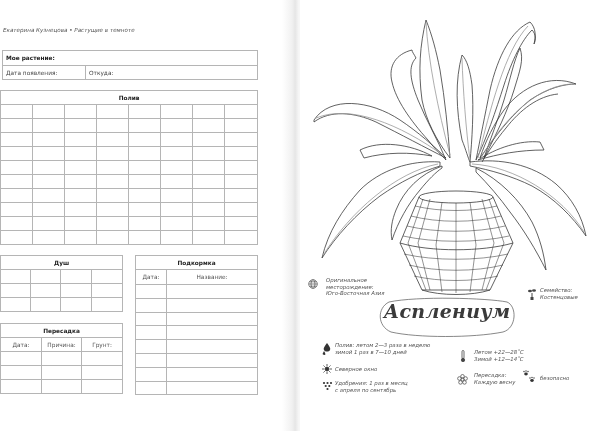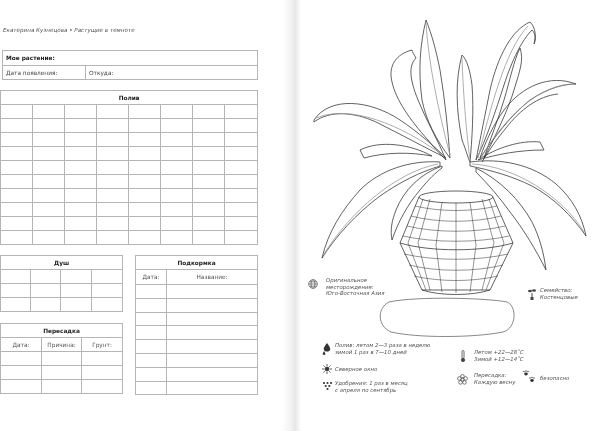--- a/index.html
+++ b/index.html
@@ -367,20 +367,21 @@
       <rect x="2.5" y="9" width="3" height="3"></rect>
   </svg>
   <div class="meta" style="left:240px; top:287px;">
     <div>Семейство:</div>
     <div>Костенцовые</div>
   </div>
 
   <svg class="title-banner" viewBox="0 0 140 42" fill="none" stroke="#555" stroke-width="0.7">
     <path d="M12 6 C40 0 110 2 130 6 C140 10 140 32 126 36 C96 42 40 42 14 36 C0 30 0 12 12 6 Z"></path>
   </svg>
+  <div class="title-text">Асплениум</div>
 
   <svg class="meta-icon" style="left:22px; top:343px;" width="10" height="12" viewBox="0 0 10 12" fill="#333">
     <path d="M5 0 C7 3 9 5 8 7 C7 9 3 9 2 7 C1 5 3 3 5 0 Z"></path>
       <path d="M2 8 C3 10 4 11 3 12 C1 12 0 11 1 10 Z"></path>
   </svg>
   <div class="meta" style="left:35px; top:342px;">
     <div>Полив: летом 2—3 раза в неделю</div>
     <div>зимой 1 раз в 7—10 дней</div>
   </div>
 

